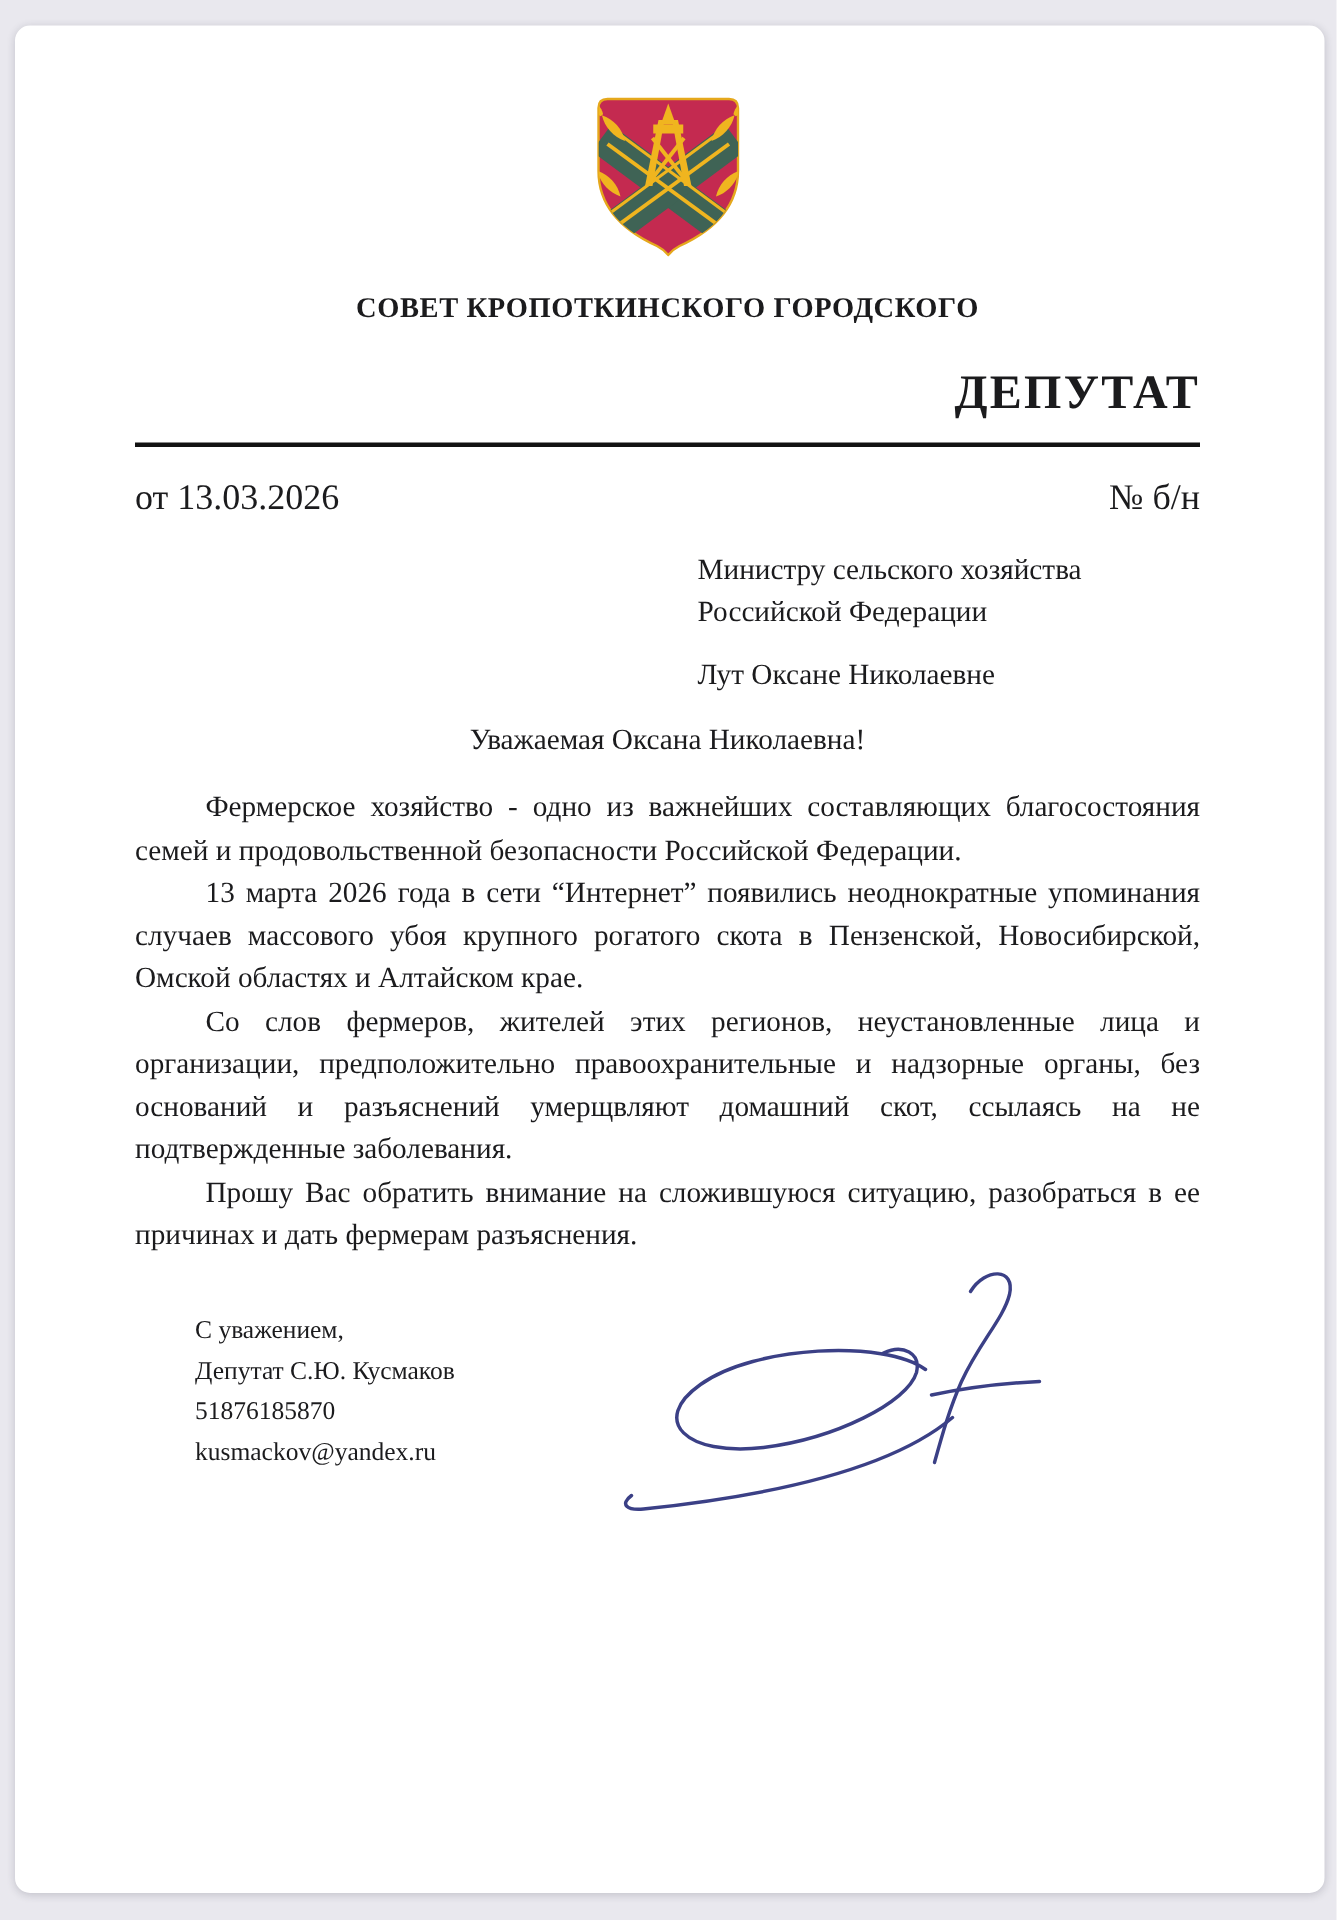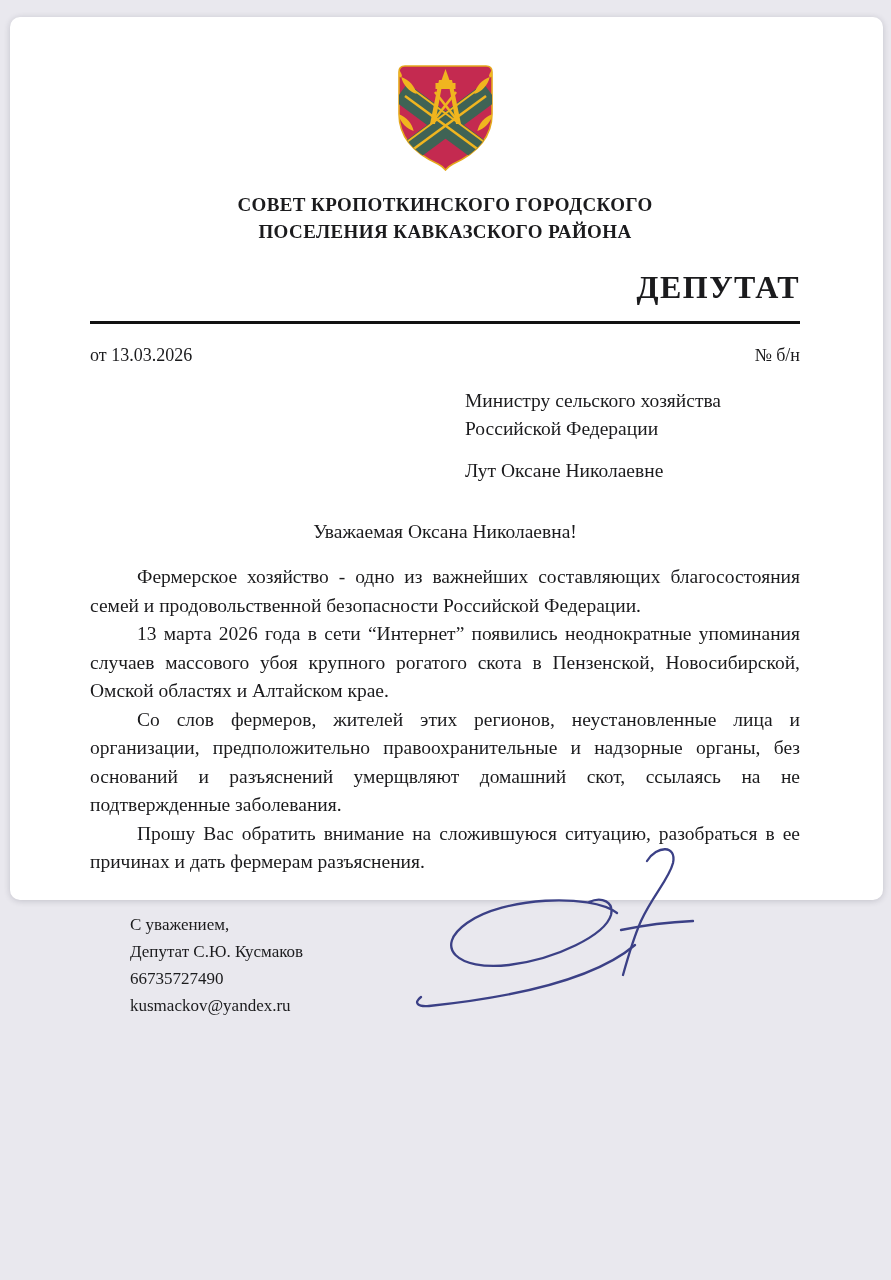--- a/index.html
+++ b/index.html
@@ -7,21 +7,21 @@
     width:891px;height:1280px;
     background:#e9e8ee;
     font-family:"Liberation Serif","DejaVu Serif",serif;
     color:#1b1b1d;
     position:relative;
     overflow:hidden;
   }
   .paper{
     position:absolute;
     left:10px;top:17px;
-    width:873px;height:883px;
+    width:873px;height:1245px;
     background:#ffffff;
     border-radius:10px;
     box-shadow:0 1px 6px rgba(40,40,60,.20);
     box-sizing:border-box;
     padding:47px 83px 0 80px;
   }
   .crest-wrap{text-align:center;}
   .crest-wrap svg{display:inline-block;}
   .org-name{
     margin-top:16px;
@@ -41,31 +41,31 @@
   .rule{
     margin-top:15px;
     border:0;
     border-top:3px solid #121212;
     width:100%;
   }
   .meta-row{
     margin-top:21px;
     display:flex;
     justify-content:space-between;
-    font-size:18px;
+    font-size:24px;
   }
   .addressee{
     margin-top:21px;
     margin-left:375px;
     font-size:19.5px;
     line-height:28px;
   }
   .addressee .gap{height:14px;}
   .salutation{
-    margin-top:36px;
+    margin-top:18px;
     text-align:center;
     font-size:19.5px;
   }
   .body-text{margin-top:20px;}
   .body-text p{
     margin:0;
     text-indent:47px;
     text-align:justify;
     font-size:19.5px;
     line-height:28.5px;
@@ -134,21 +134,20 @@
           <line x1="60" y1="56" x2="38" y2="28" stroke-width="2.6" fill="none"></line>
           <rect x="38.5" y="19" width="20" height="6" stroke-width="0"></rect>
           <polygon points="48.5,5 43.5,19 53.5,19" stroke-width="0"></polygon>
         </g>
       </g>
     </svg>
   </div>
 
   <div class="org-name">
     <div>СОВЕТ КРОПОТКИНСКОГО ГОРОДСКОГО</div>
-    <div>ПОСЕЛЕНИЯ КАВКАЗСКОГО РАЙОНА</div>
   </div>
 
   <div class="doc-title">ДЕПУТАТ</div>
 
   <hr class="rule">
 
   <div class="meta-row">
     <span>от 13.03.2026</span>
     <span>№ б/н</span>
   </div>
@@ -165,21 +164,21 @@
   <div class="body-text">
     <p>Фермерское хозяйство - одно из важнейших составляющих благосостояния семей и продовольственной безопасности Российской Федерации.</p>
     <p>13 марта 2026 года в сети “Интернет” появились неоднократные упоминания случаев массового убоя крупного рогатого скота в Пензенской, Новосибирской, Омской областях и Алтайском крае.</p>
     <p>Со слов фермеров, жителей этих регионов, неустановленные лица и организации, предположительно правоохранительные и надзорные органы, без оснований и разъяснений умерщвляют домашний скот, ссылаясь на не подтвержденные заболевания.</p>
     <p>Прошу Вас обратить внимание на сложившуюся ситуацию, разобраться в ее причинах и дать фермерам разъяснения.</p>
   </div>
 
   <div class="sign-block">
     <div>С уважением,</div>
     <div>Депутат С.Ю. Кусмаков</div>
-    <div>66735727490</div>
+    <div>51876185870</div>
     <div>kusmackov@yandex.ru</div>
   </div>
 
   <svg class="autograph" viewBox="0 0 320 190">
     <g fill="none" stroke="#3b4086" stroke-width="2.3" stroke-linecap="round">
 
       <path d="M262,28 C272,12 292,12 288,30 C284,46 268,62 256,88 C248,106 243,124 238,142"></path>
 
       <path d="M232,80 C205,60 118,64 82,90 C48,114 72,138 124,132 C172,126 220,102 226,82 C229,69 217,63 204,69"></path>
 

